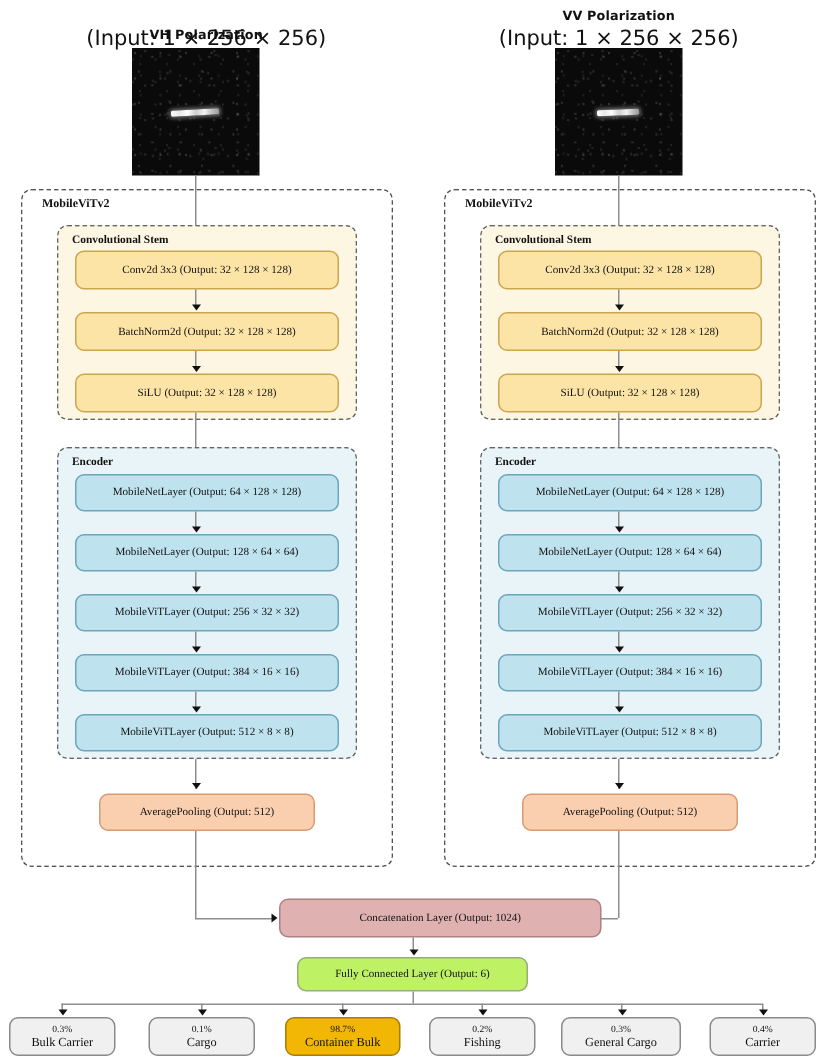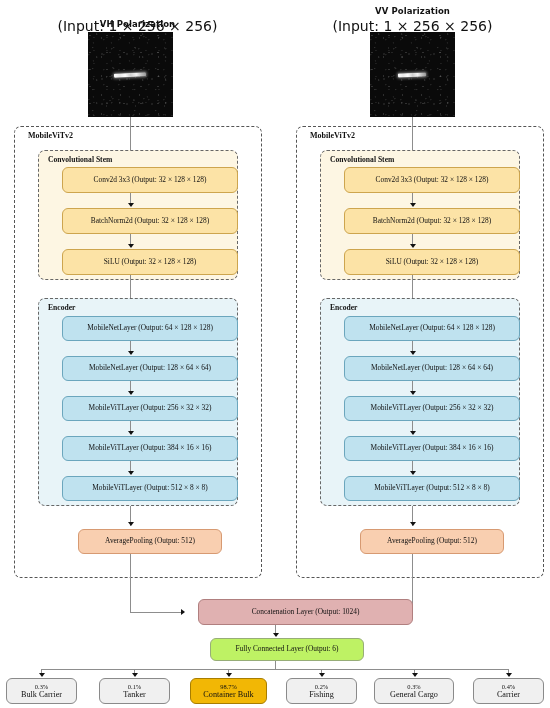--- a/index.html
+++ b/index.html
@@ -39,21 +39,21 @@
   .inner-dash{border:1.1px dashed #666;border-radius:7px;}
   .inner-dash.stem{background:#fdf6e3;}
   .inner-dash.enc{background:#e8f4f8;}
   .grp-title{font-family:"Liberation Serif", serif;font-weight:bold;font-size:7.6px;
              position:absolute;background:transparent;padding:0 2px;}
   .outer-title{font-family:"Liberation Serif", serif;font-weight:bold;font-size:8px;
                position:absolute;}
 
   
   .node{border-radius:6px;display:flex;align-items:center;justify-content:center;
-        text-align:center;font-size:7.4px;line-height:1.15;padding:0 4px;margin-left:12px;}
+        text-align:center;font-size:7.4px;line-height:1.15;padding:0 4px;}
   .n-yellow{background:#fce3a6;border:1px solid #cda54e;}
   .n-blue{background:#bfe2ef;border:1px solid #6ba6bd;}
   .n-peach{background:#f9cfb0;border:1px solid #d79a72;}
   .n-pink{background:#e0b1b1;border:1px solid #b07f7f;}
   .n-green{background:#bef264;border:1px solid #97ad78;}
   .n-gray{background:#f0f0f0;border:1px solid #8a8a8a;}
   .n-gold{background:#f2b705;border:1px solid #a87d00;}
 
   
   .cls{border-radius:6px;display:flex;flex-direction:column;align-items:center;
@@ -194,21 +194,21 @@
 <div class="abs arr-d" style="left:411.5px;top:673px;"></div>
 <div class="abs ln-v" style="left:508px;top:669px;height:7px;"></div>
 <div class="abs arr-d" style="left:505.5px;top:673px;"></div>
 
 <div class="abs cls n-gray" style="left:6px;top:678px;width:71px;height:26px;">
   <span class="pct">0.3%</span>
   <span class="nm">Bulk Carrier</span>
 </div>
 <div class="abs cls n-gray" style="left:99px;top:678px;width:71px;height:26px;">
   <span class="pct">0.1%</span>
-  <span class="nm">Tanker</span>
+  <span class="nm">Cargo</span>
 </div>
 <div class="abs cls n-gold" style="left:190px;top:678px;width:77px;height:26px;">
   <span class="pct">98.7%</span>
   <span class="nm">Container Bulk</span>
 </div>
 <div class="abs cls n-gray" style="left:286px;top:678px;width:71px;height:26px;">
   <span class="pct">0.2%</span>
   <span class="nm">Fishing</span>
 </div>
 <div class="abs cls n-gray" style="left:374px;top:678px;width:80px;height:26px;">

